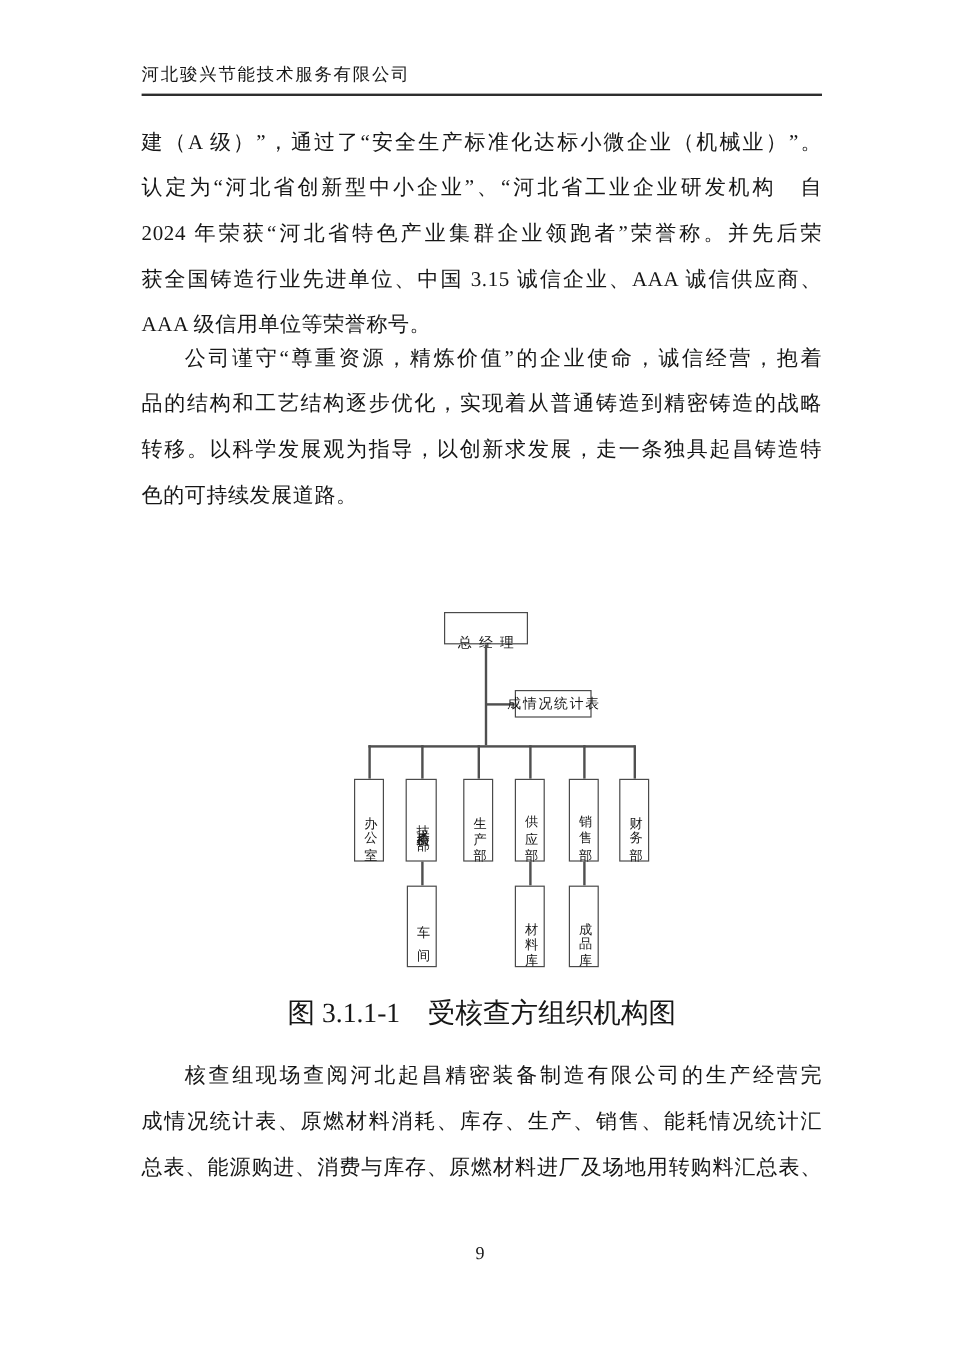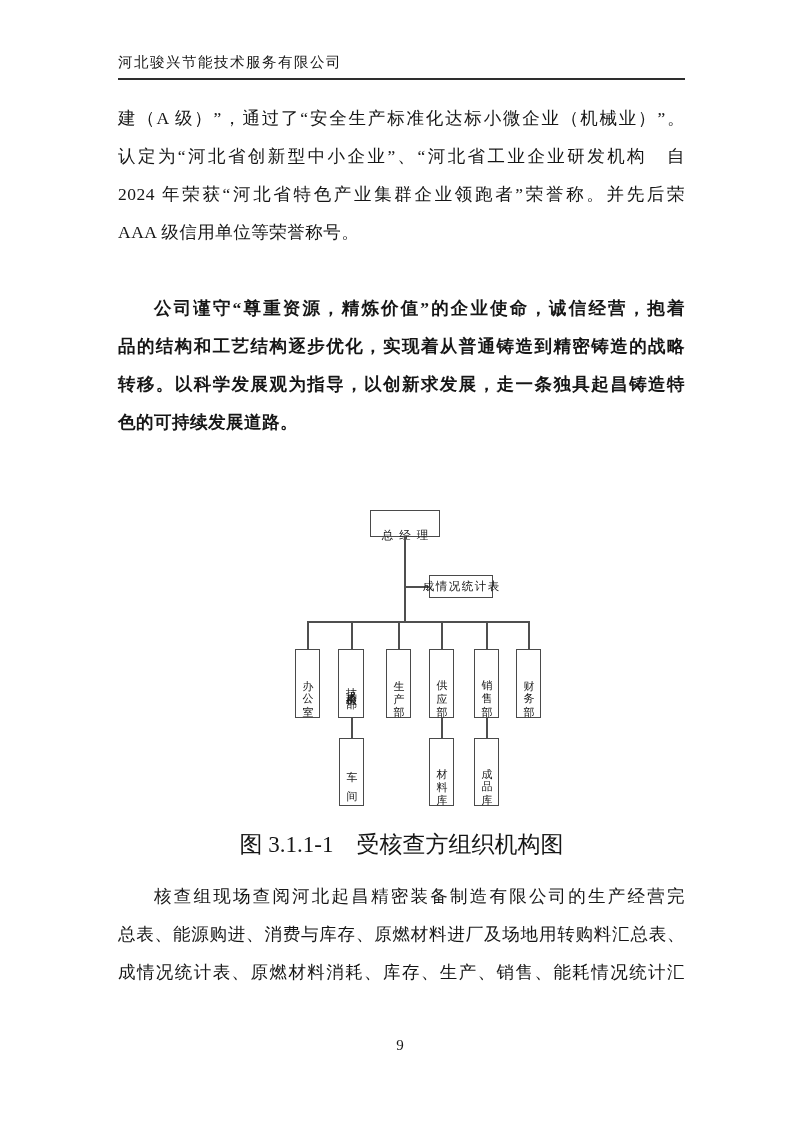--- a/index.html
+++ b/index.html
@@ -25,21 +25,21 @@
   .bodyline {
     height:38px; line-height:38px;
     font-size:17.5px;
     text-align:justify;
     white-space:nowrap;
     letter-spacing:0.5px;
   }
   .bodyline.fill { text-align-last:justify; white-space:normal; }
   .bodyline.indent { text-indent:36px; }
   #p1 { top:99px; }
-  #p2 { top:289px;font-weight:bold; }
+  #p2 { top:279px; }
   #p3 { top:877px; }
   
   .fig-caption {
     position:absolute; left:118px; top:830px; width:567px; height:30px;
     line-height:30px; text-align:center;
     font-weight:normal; font-size:23px;
   }
   .sec-heading {
     position:absolute; left:118px; top:861px; width:567px; height:32px;
     line-height:32px; text-align:left;
@@ -78,20 +78,21 @@
 <body>
 
 <div class="page">
 
   <div class="doc-header">河北骏兴节能技术服务有限公司</div>
 
   <div id="p1" class="text-block">
     <div class="bodyline fill">建（A 级）”，通过了“安全生产标准化达标小微企业（机械业）”。</div>
     <div class="bodyline fill">认定为“河北省创新型中小企业”、“河北省工业企业研发机构　自</div>
     <div class="bodyline fill">2024 年荣获“河北省特色产业集群企业领跑者”荣誉称。并先后荣</div>
+    <div class="bodyline fill">获全国铸造行业先进单位、中国 3.15 诚信企业、AAA 诚信供应商、</div>
     <div class="bodyline">AAA 级信用单位等荣誉称号。</div>
   </div>
 
   <div id="p2" class="text-block">
     <div class="bodyline fill indent">公司谨守“尊重资源，精炼价值”的企业使命，诚信经营，抱着</div>
     <div class="bodyline fill">品的结构和工艺结构逐步优化，实现着从普通铸造到精密铸造的战略</div>
     <div class="bodyline fill">转移。以科学发展观为指导，以创新求发展，走一条独具起昌铸造特</div>
     <div class="bodyline">色的可持续发展道路。</div>
   </div>
 
@@ -149,19 +150,19 @@
     <div class="obox vbox u3" style="left:356px; top:233px; width:25px; height:68px;">
       <span>成品库</span>
     </div>
   </div>
 
   <div class="fig-caption">图 3.1.1-1　受核查方组织机构图</div>
 
 
   <div id="p3" class="text-block">
     <div class="bodyline fill indent">核查组现场查阅河北起昌精密装备制造有限公司的生产经营完</div>
+    <div class="bodyline fill">成情况统计表、原燃材料消耗、库存、生产、销售、能耗情况统计汇</div>
     <div class="bodyline fill">总表、能源购进、消费与库存、原燃材料进厂及场地用转购料汇总表、</div>
-    <div class="bodyline fill">成情况统计表、原燃材料消耗、库存、生产、销售、能耗情况统计汇</div>
   </div>
 
   <div class="page-num">9</div>
 
 </div>
 
 </body></html>

